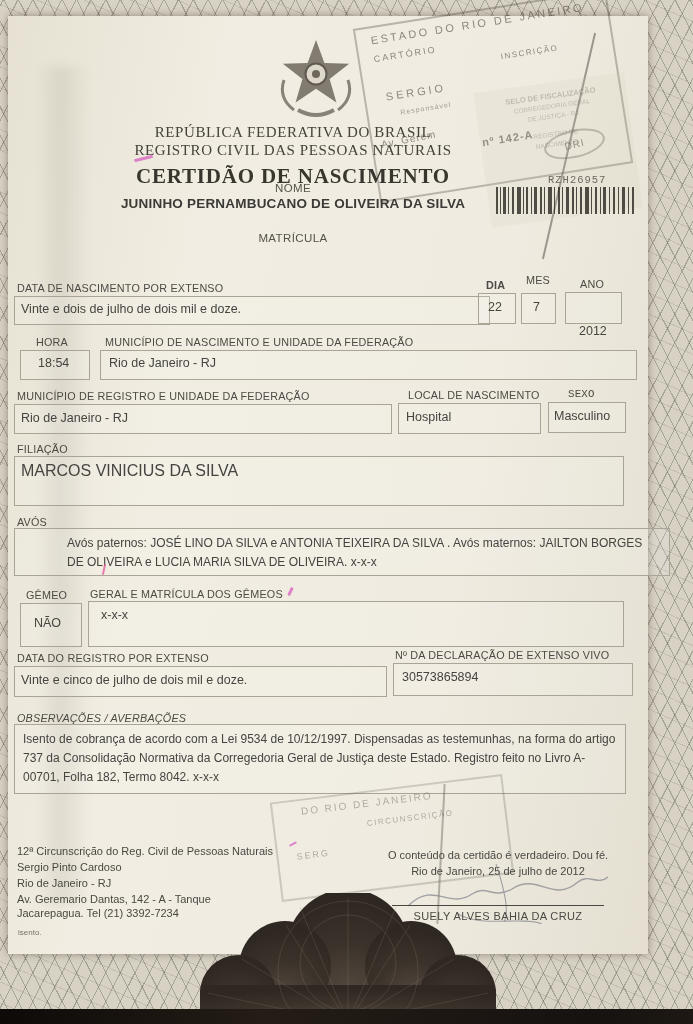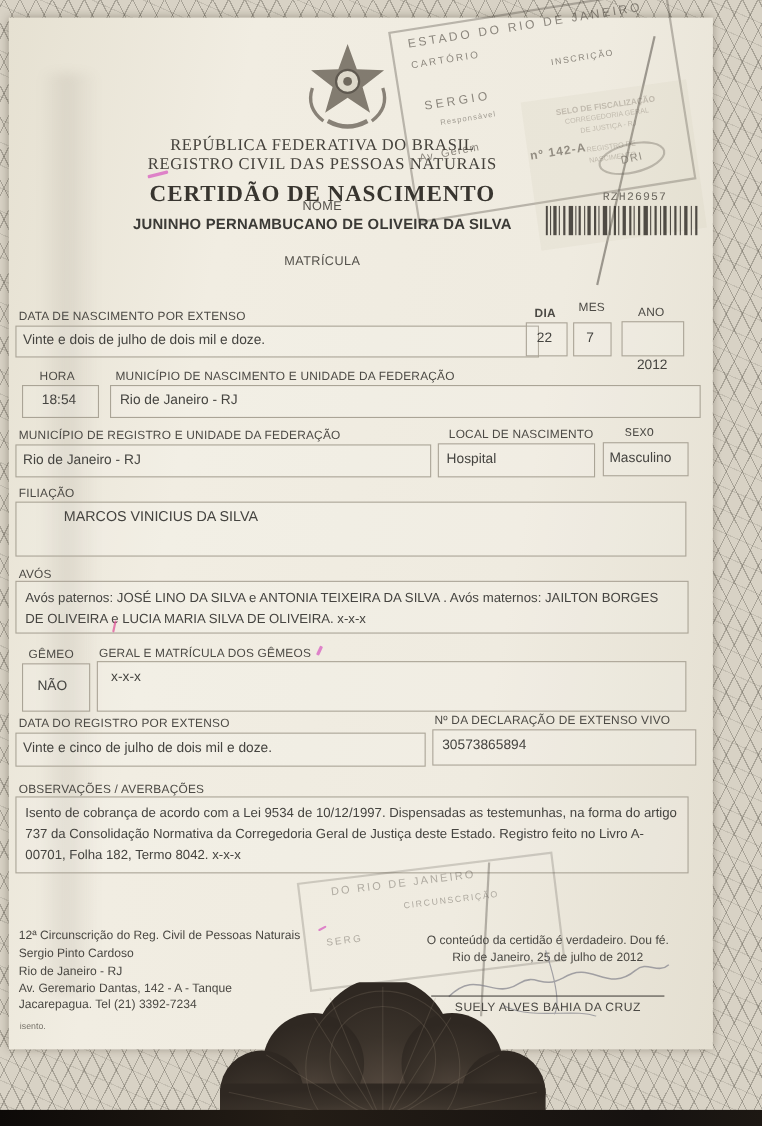--- a/index.html
+++ b/index.html
@@ -159,44 +159,44 @@
     <div class="fval" style="left:13px;top:395px;">Rio de Janeiro - RJ</div>
     <div class="flab" style="left:400px;top:373px;">LOCAL DE NASCIMENTO</div>
     <div class="fbox" style="left:390px;top:387px;width:141px;height:29px;"></div>
     <div class="fval" style="left:398px;top:394px;">Hospital</div>
     <div class="flab" style="left:560px;top:372px;font-family:Liberation Mono, monospace;">SEXO</div>
     <div class="fbox" style="left:540px;top:386px;width:76px;height:29px;"></div>
     <div class="fval" style="left:546px;top:393px;">Masculino</div>
 
     <div class="flab" style="left:9px;top:427px;">FILIAÇÃO</div>
     <div class="fbox" style="left:6px;top:440px;width:608px;height:48px;"></div>
-    <div class="fval" style="left:13px;top:446px;font-size:13px;margin-left:37px;">MARCOS VINICIUS DA SILVA</div>
+    <div class="fval" style="left:13px;top:446px;font-size:16px;">MARCOS VINICIUS DA SILVA</div>
 
     <div class="flab" style="left:9px;top:500px;">AVÓS</div>
-    <div class="fbox" style="left:6px;top:512px;width:610px;height:46px;">
+    <div class="fbox" style="left:6px;top:512px;width:610px;height:46px;padding-left:44px;">
       <div class="fwrap">Avós paternos: JOSÉ LINO DA SILVA  e ANTONIA TEIXEIRA DA SILVA . Avós maternos: JAILTON BORGES DE OLIVEIRA  e LUCIA MARIA SILVA DE OLIVEIRA. x-x-x</div>
     </div>
     <div class="pink" style="left:95px;top:548px;width:2px;height:11px;transform:rotate(12deg);background:#e0559a;"></div>
 
     <div class="flab" style="left:18px;top:573px;">GÊMEO</div>
     <div class="fbox" style="left:12px;top:587px;width:60px;height:42px;"></div>
     <div class="fval" style="left:26px;top:600px;">NÃO</div>
     <div class="flab" style="left:82px;top:572px;">GERAL E MATRÍCULA DOS GÊMEOS</div>
     <div class="pink" style="left:281px;top:571px;width:3px;height:9px;transform:rotate(25deg);"></div>
     <div class="fbox" style="left:80px;top:585px;width:534px;height:44px;"></div>
     <div class="fval" style="left:93px;top:592px;">x-x-x</div>
 
     <div class="flab" style="left:9px;top:636px;">DATA DO REGISTRO POR EXTENSO</div>
     <div class="fbox" style="left:6px;top:650px;width:371px;height:29px;"></div>
     <div class="fval" style="left:13px;top:657px;">Vinte e cinco de julho de dois mil e doze.</div>
     <div class="flab" style="left:387px;top:633px;">Nº DA DECLARAÇÃO DE EXTENSO VIVO</div>
     <div class="fbox" style="left:385px;top:647px;width:238px;height:31px;"></div>
     <div class="fval" style="left:394px;top:654px;">30573865894</div>
 
-    <div class="flab" style="left:9px;top:696px;">OBSERVAÇÕES / AVERBAÇÕES</div>
+    <div class="flab" style="left:9px;top:696px;font-style:italic;">OBSERVAÇÕES / AVERBAÇÕES</div>
     <div class="fbox" style="left:6px;top:708px;width:610px;height:68px;">
       <div class="fwrap" style="line-height:1.6;">Isento de cobrança de acordo com a Lei  9534 de 10/12/1997. Dispensadas as testemunhas, na forma do artigo 737 da Consolidação Normativa da Corregedoria Geral de Justiça deste Estado. Registro feito no Livro A-00701, Folha 182, Termo 8042. x-x-x</div>
     </div>
 
     <div class="stamp" style="left:267px;top:772px;width:230px;height:96px;transform:rotate(-7deg);opacity:.4;border-width:2px;">
       <div class="stx" style="left:28px;top:5px;font-size:10px;letter-spacing:2px;">DO RIO DE JANEIRO</div>
       <div class="stx" style="left:92px;top:26px;font-size:8px;letter-spacing:1.5px;">CIRCUNSCRIÇÃO</div>
       <div class="stx" style="left:18px;top:50px;font-size:9px;letter-spacing:2px;">SERG</div>
     </div>
     <div class="pencil" style="left:432px;top:768px;width:1.5px;height:140px;transform:rotate(3deg);opacity:.4;"></div>

